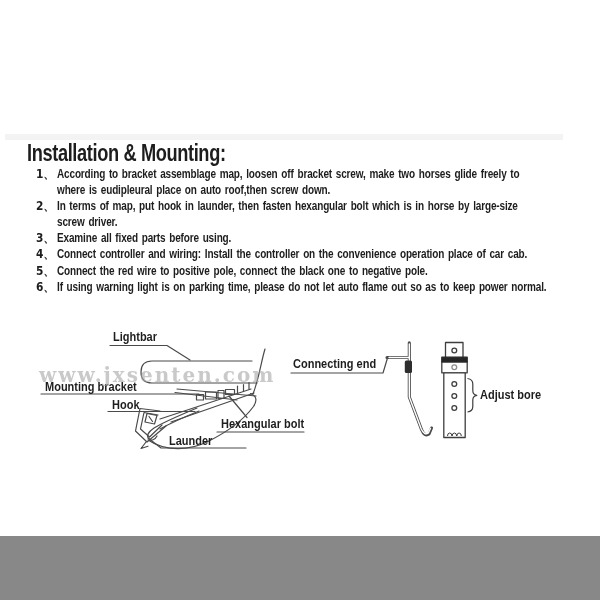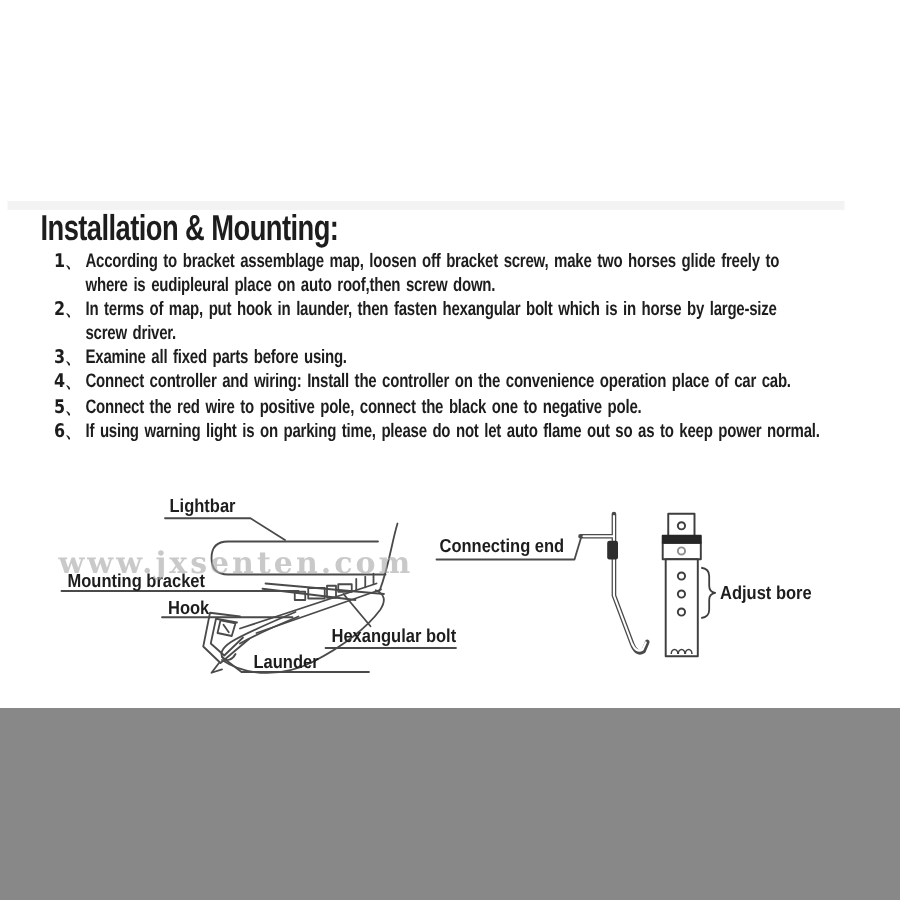--- a/index.html
+++ b/index.html
@@ -1,17 +1,17 @@
 <!DOCTYPE html>
 <html><head>
 <meta charset="utf-8">
 <style>
   html,body { margin:0; padding:0; background:#888; }
   .stage {
-    position:relative; width:600px; height:472px; margin:0 auto;
+    position:relative; width:600px; height:536px; margin:0 auto;
     background:#ffffff; overflow:hidden;
     font-family:"Liberation Sans", sans-serif; color:#1d1d1d;
   }
   .scan-band { position:absolute; left:5px; top:134px; width:558px; height:6px; background:#f3f3f3; }
 
   .page-title {
     position:absolute; left:27px; top:139px;
     font-size:24px; font-weight:700; letter-spacing:-0.5px;
     white-space:nowrap; transform:scaleX(0.76); transform-origin:left top;
   }

